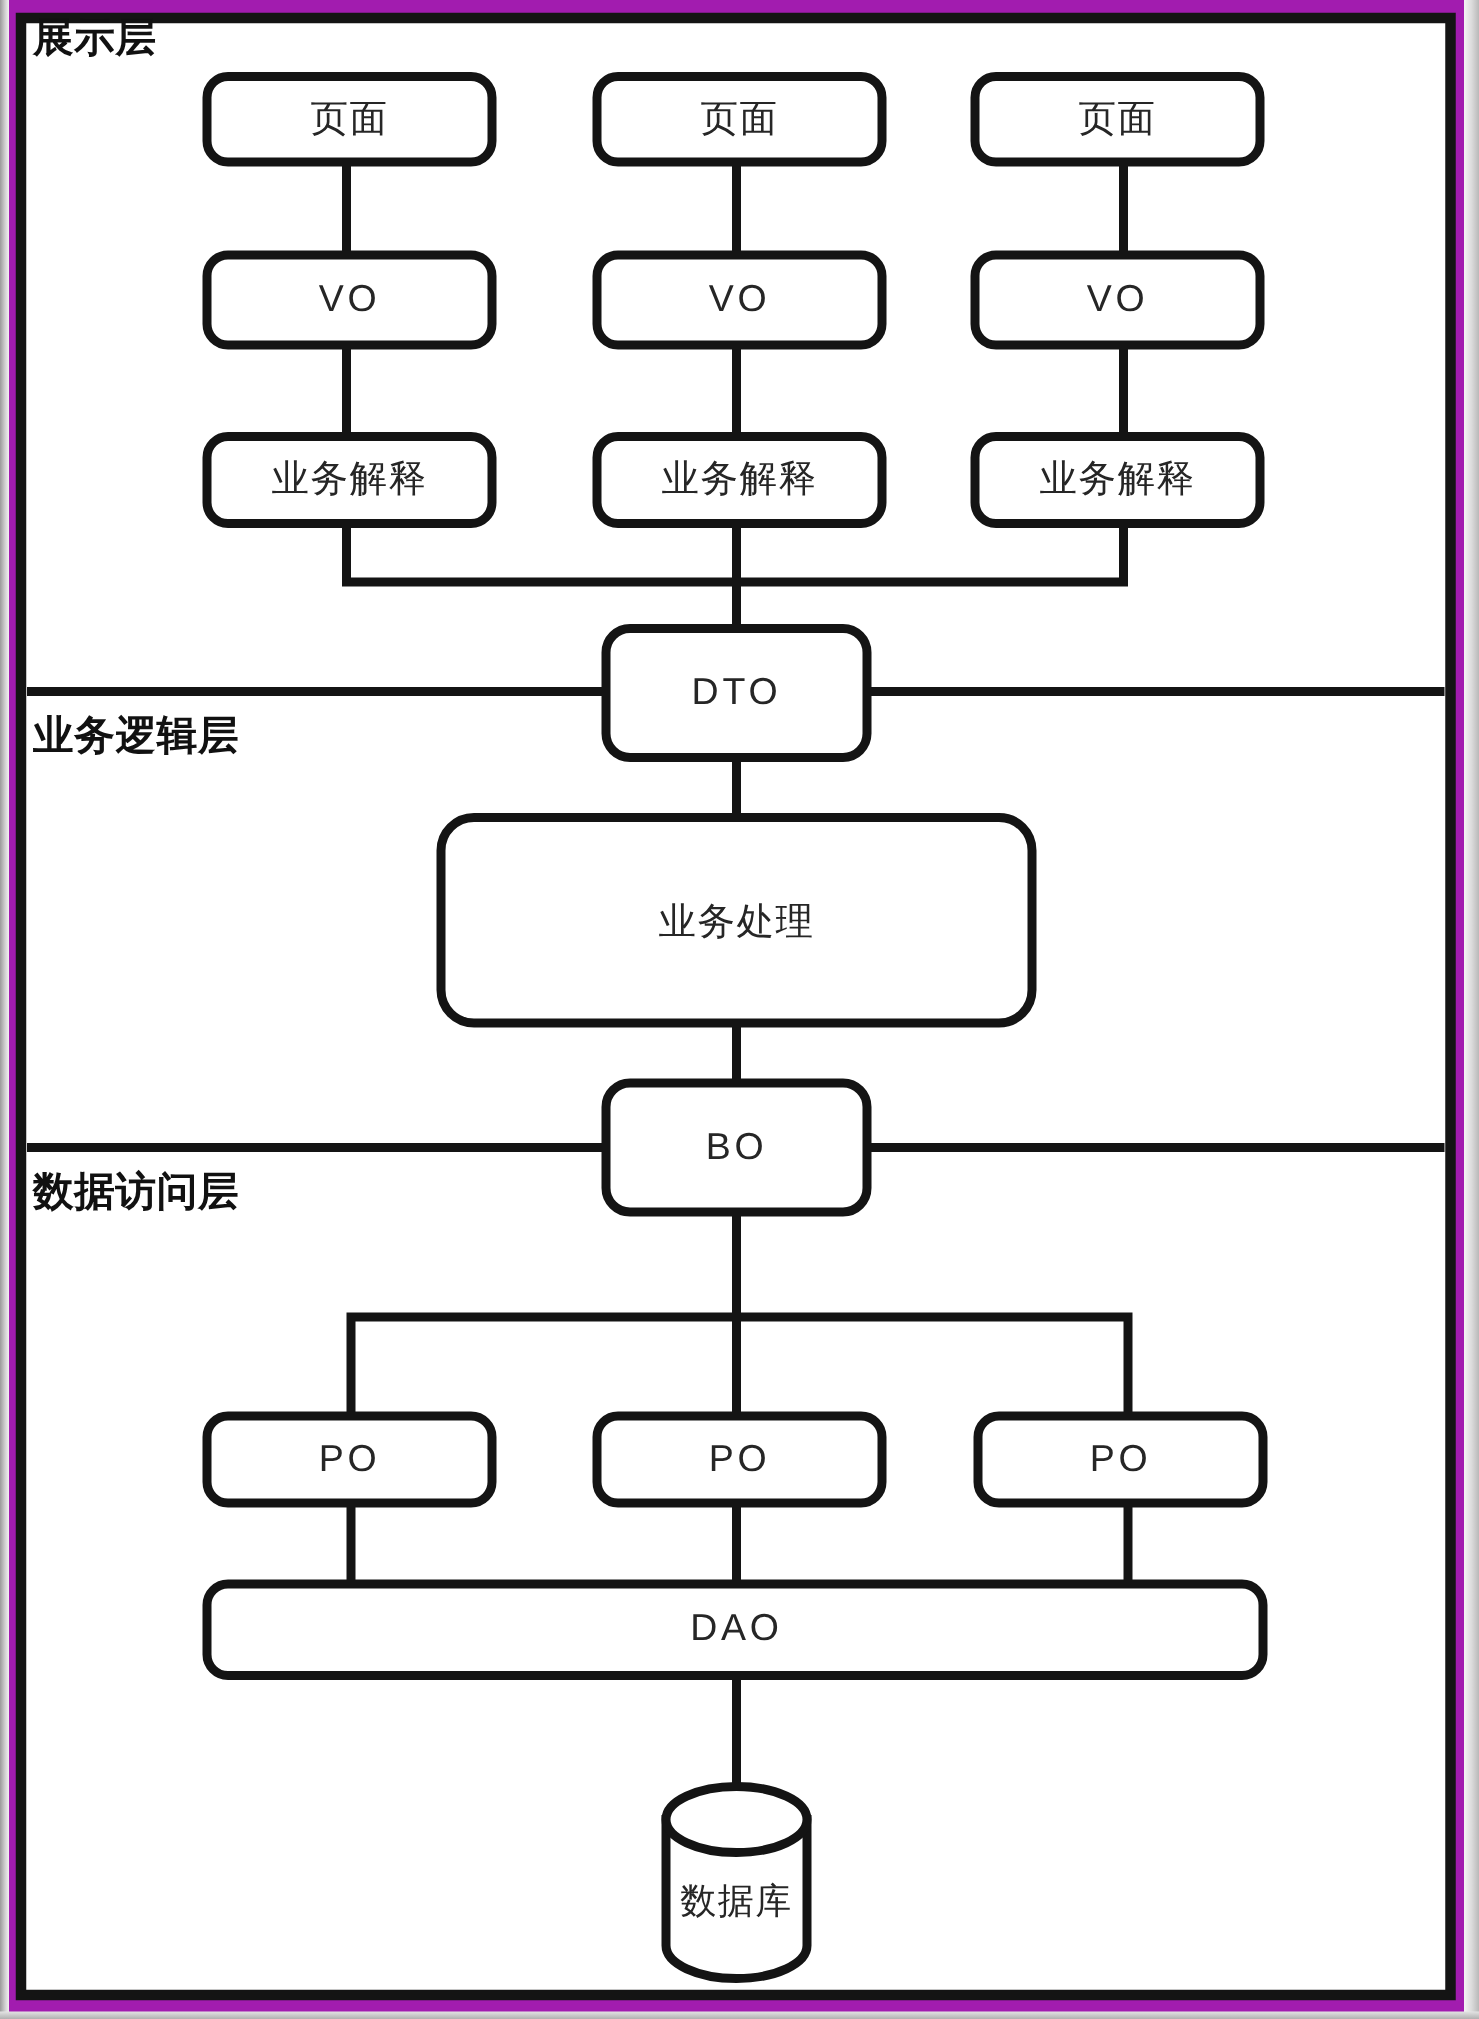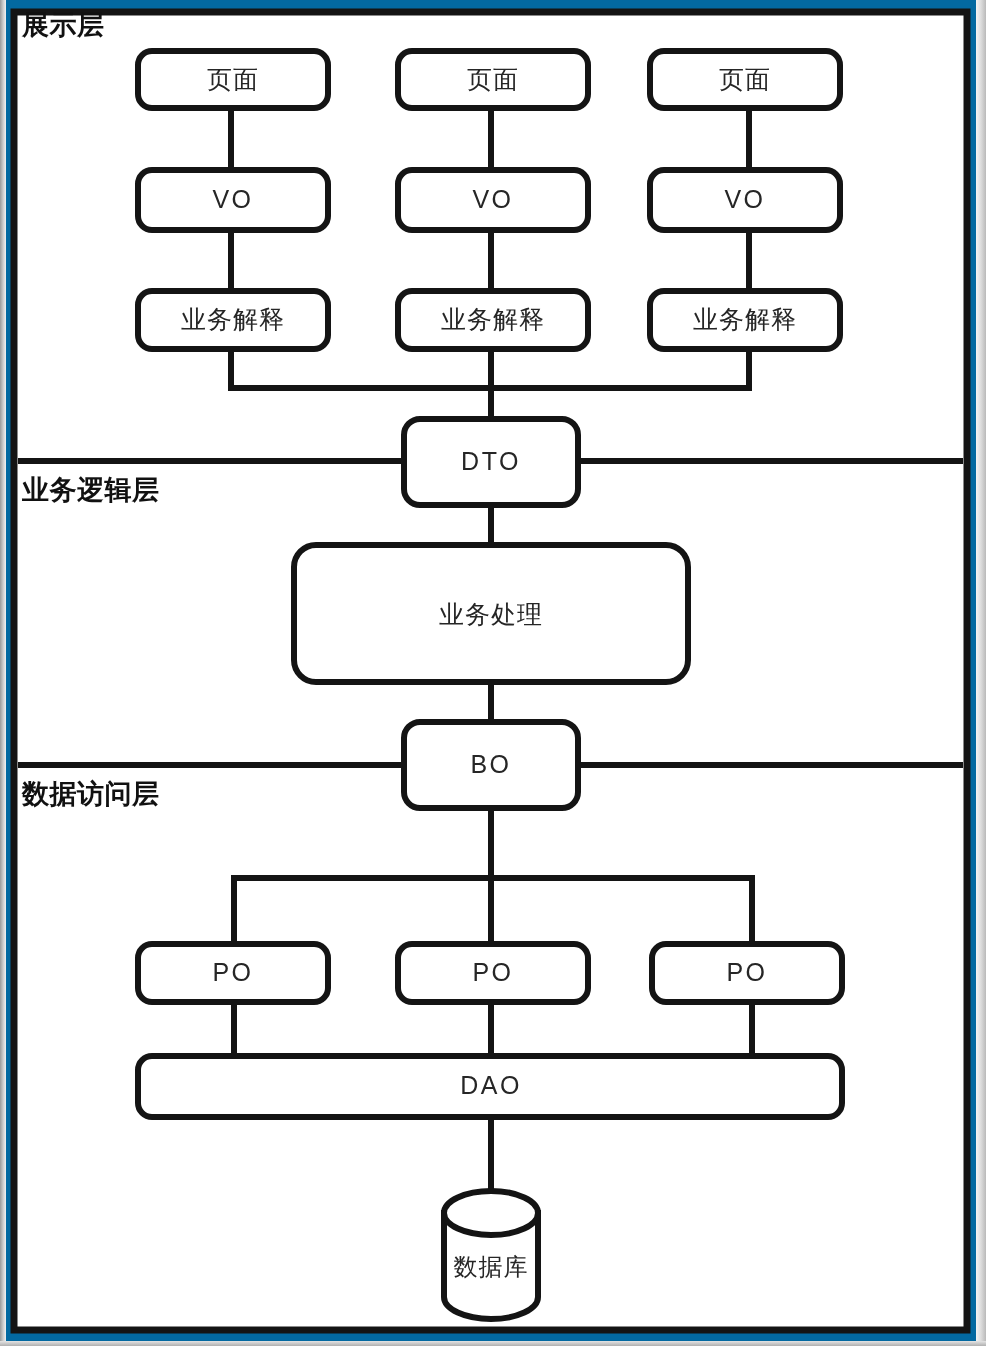--- a/index.html
+++ b/index.html
@@ -10,21 +10,21 @@
   body {
     width: 986px;
     height: 1346px;
     font-family: "Liberation Sans", "DejaVu Sans", sans-serif;
     overflow: hidden;
   }
   #diagram-root {
     position: relative;
     width: 986px;
     height: 1346px;
-    background: #0369a1;
+    background: #a21caf;
   }
   
   .scan-edge-left {
     position: absolute;
     left: 0; top: 0;
     width: 6px; height: 1346px;
     background: linear-gradient(to right, #9a9a9a 0%, #cfcfcf 55%, #f2f2f2 100%);
   }
   .scan-edge-right {
     position: absolute;

